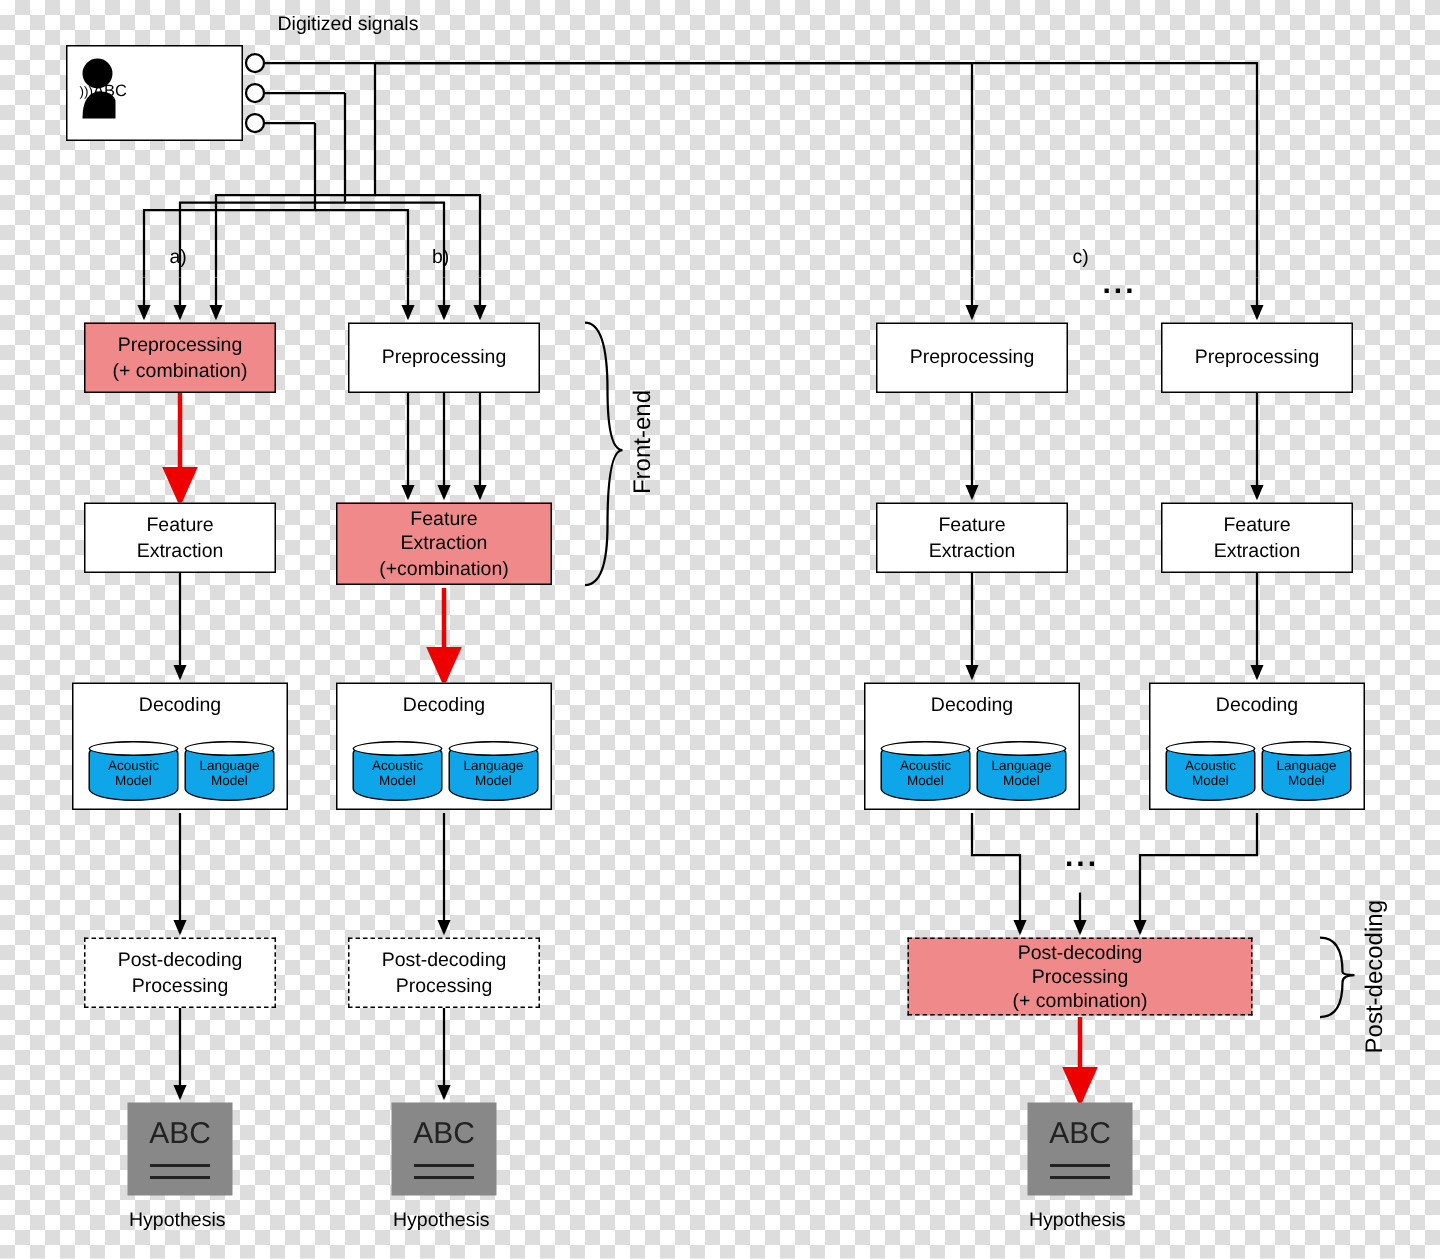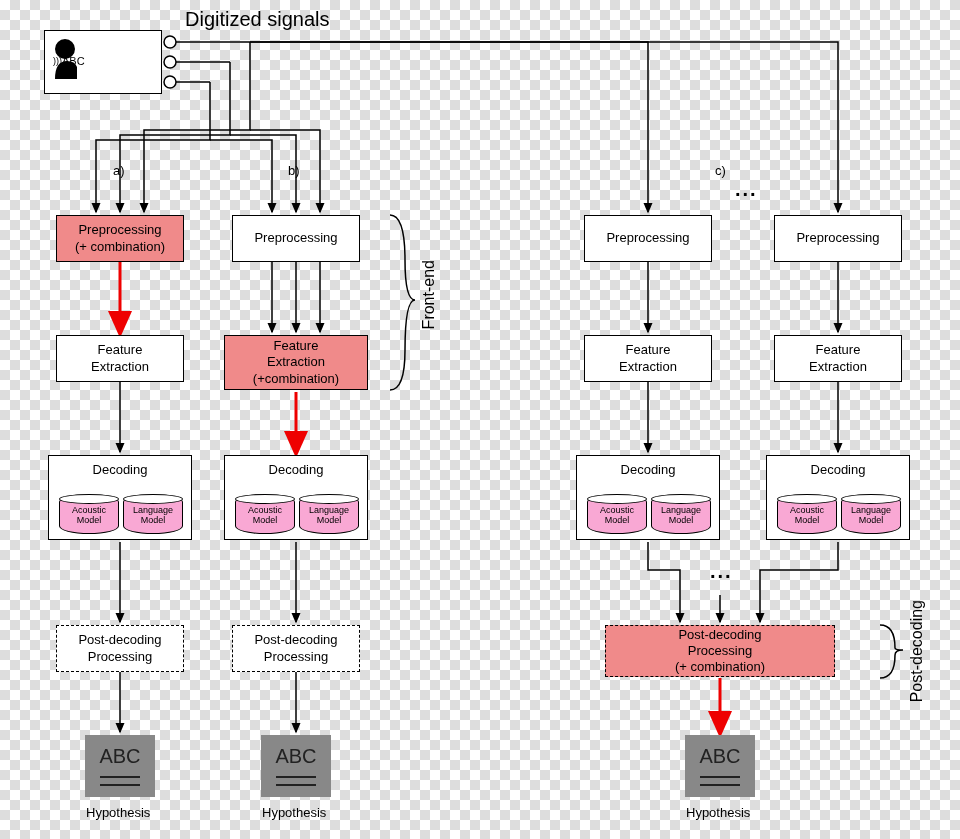--- a/index.html
+++ b/index.html
@@ -48,21 +48,21 @@
   .vert {
     position: absolute;
     writing-mode: vertical-rl;
     transform: rotate(180deg);
     font-size: 16px;
   }
   .cyl {
     border: 1.2px solid #000;
     border-radius: 50% / 20%;
     position: absolute;
-    background: #f9a8d4;
+    background: #0ea5e9;
     font-size: 9px;
     display: flex;
     align-items: center;
     justify-content: center;
     text-align: center;
     line-height: 1.1;
   }
   .cyl::before {
     content: "";
     position: absolute;
@@ -138,21 +138,21 @@
 
   <path d="M720 595 V622" stroke="#000" stroke-width="1.5" marker-end="url(#arr)"></path>
 
   <path d="M720 678 V732" stroke="#e00" stroke-width="3" marker-end="url(#arrRed)"></path>
 
   <path d="M390 215 Q405 215 405 260 Q405 300 415 300 Q405 300 405 350 Q405 390 390 390" stroke="#000" stroke-width="1.5" fill="none"></path>
 
   <path d="M880 625 Q895 625 895 648 Q895 650 903 650 Q895 650 895 655 Q895 678 880 678" stroke="#000" stroke-width="1.5" fill="none"></path>
 </svg>
 
-<div class="label" style="left:185px; top:8px; font-size:20px;">Digitized signals</div>
+<div class="label" style="left:185px; top:8px; font-size:13px;">Digitized signals</div>
 
 <div class="box" style="left:44px; top:30px; width:118px; height:64px; justify-content:flex-start; padding-left:6px;">
   <svg width="50" height="50" viewBox="0 0 50 50">
     <path d="M20 8 a10 10 0 1 1 0 20 a10 10 0 1 1 0 -20 M10 48 q0 -18 12 -18 q8 0 10 6 v12 Z" fill="#000"></path>
   </svg>
   <span style="font-size:9px; margin-left:2px;">))) </span>
   <span style="font-size:11px;">ABC</span>
 </div>
 
 <div class="label" style="left:113px; top:163px;">a)</div>

